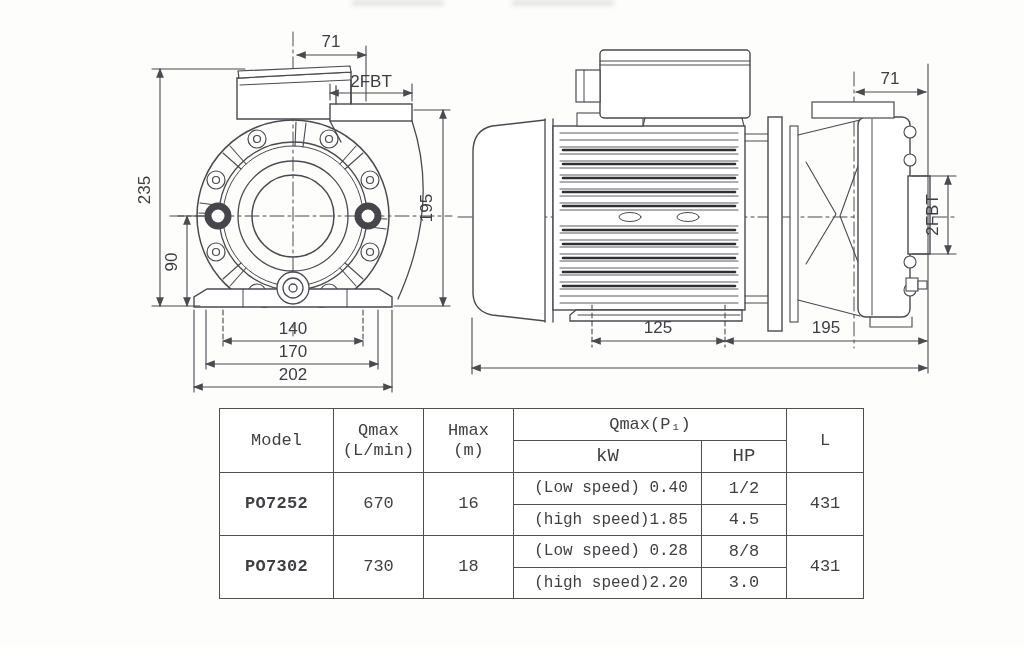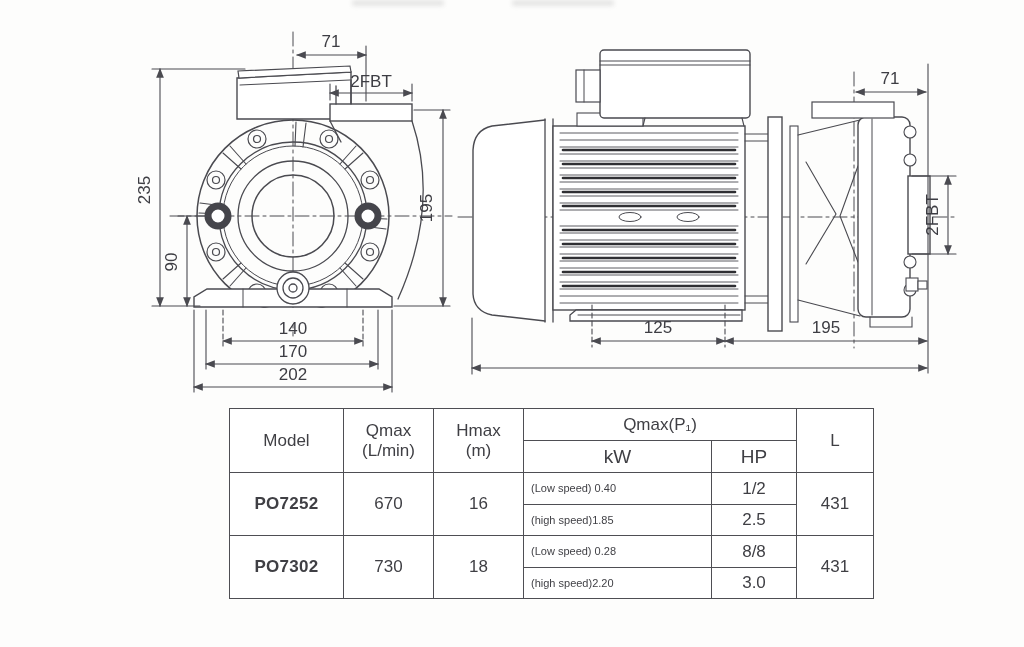--- a/index.html
+++ b/index.html
@@ -11,33 +11,33 @@
   }
   .artifact{position:absolute;height:6px;background:#c9c9c9;opacity:.45;filter:blur(2px);border-radius:2px;}
   #artifact-1{left:352px;top:0;width:92px;}
   #artifact-2{left:512px;top:0;width:102px;}
 
   svg text{font-family:"Liberation Sans","DejaVu Sans",sans-serif;fill:#3d3d43;}
   .dimtxt{font-size:17px;}
 
   
   .spec-table{
-    position:absolute;left:229px;top:408px;width:644px;height:190px;
-    border-collapse:collapse;table-layout:fixed;
+    position:absolute;left:219px;top:408px;width:644px;height:190px;
+    border-collapse:collapse;table-layout:fixed;font-family:Liberation Mono, monospace;
   }
   .spec-table td,.spec-table th{
     border:1.5px solid #4e4e53;
     font-weight:normal;
     font-size:17px;color:#3f3f44;
     text-align:center;vertical-align:middle;
     padding:0;line-height:1.15;
     background:#fff;
   }
   .spec-table .model-cell{font-weight:600;letter-spacing:.3px;}
-  .spec-table .kw-cell{text-align:left;padding-left:7px;font-size:11px;}
+  .spec-table .kw-cell{text-align:center;padding-left:7px;font-size:16px;}
   .spec-table .hdr2{font-size:19px;}
   .col-model{width:114px}.col-qmax{width:90px}.col-hmax{width:90px}
   .col-kw{width:188px}.col-hp{width:85px}.col-l{width:77px}
 </style>
 </head>
 <body>
 
 
 
 
@@ -338,21 +338,21 @@
     <tr style="height:32px">
       <td rowspan="2" class="model-cell">PO7252</td>
       <td rowspan="2">670</td>
       <td rowspan="2">16</td>
       <td class="kw-cell">(Low speed) 0.40</td>
       <td>1/2</td>
       <td rowspan="2">431</td>
     </tr>
     <tr style="height:31px">
       <td class="kw-cell">(high speed)1.85</td>
-      <td>2.5</td>
+      <td>4.5</td>
     </tr>
 
     <tr style="height:32px">
       <td rowspan="2" class="model-cell">PO7302</td>
       <td rowspan="2">730</td>
       <td rowspan="2">18</td>
       <td class="kw-cell">(Low speed) 0.28</td>
       <td>8/8</td>
       <td rowspan="2">431</td>
     </tr>

